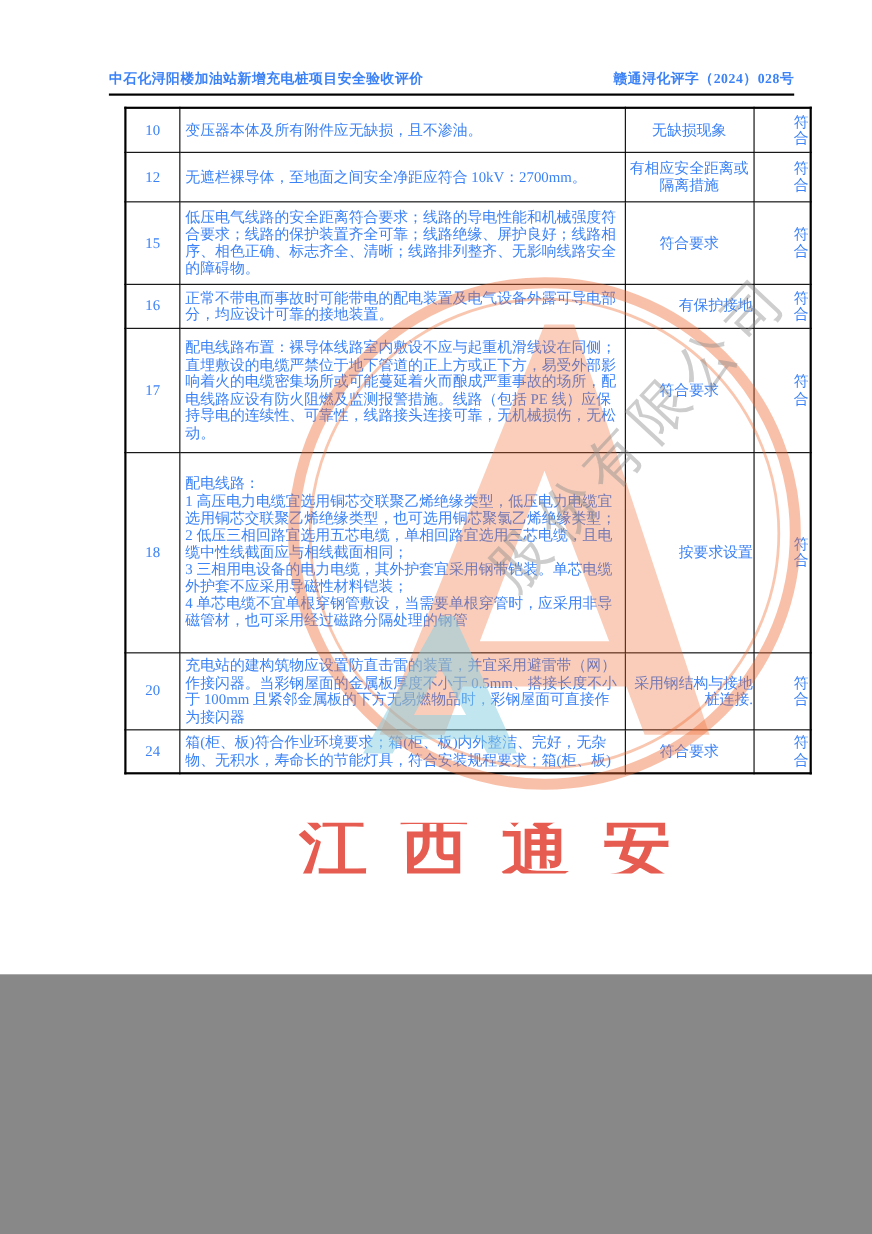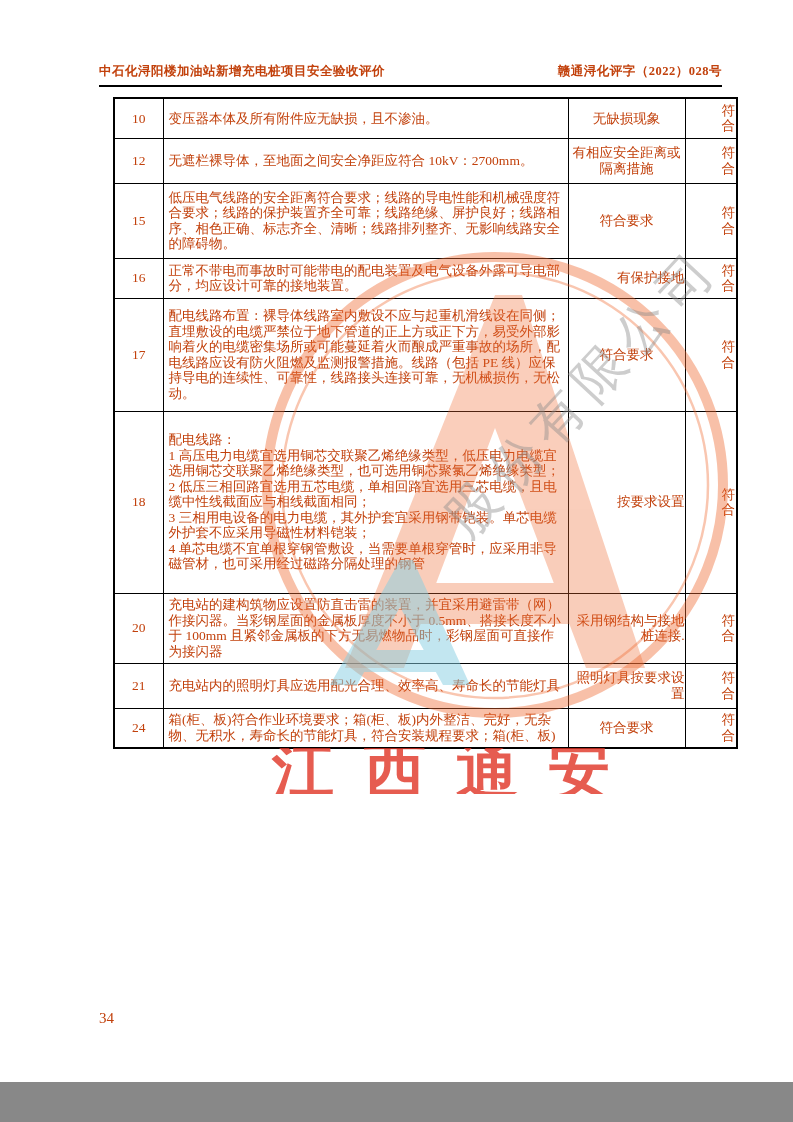--- a/index.html
+++ b/index.html
@@ -1,22 +1,22 @@
 <!DOCTYPE html>
 <html><head>
 <meta charset="utf-8">
 <style>
   html,body{margin:0;padding:0;background:#888;}
   .page{
     position:relative;
-    width:793px;height:1082px;
+    width:793px;height:886px;
     margin:0 auto;
     background:#ffffff;
     font-family:"Liberation Serif","DejaVu Serif",serif;
-    color:#c2410c;
+    color:#3b82f6;
     overflow:hidden;
   }
   .hdr{
     position:absolute;top:63px;left:99px;width:623px;
     display:flex;justify-content:space-between;align-items:flex-end;
     font-size:12.5px;font-weight:bold;letter-spacing:.5px;
   }
   .hdr-rule{
     position:absolute;top:85px;left:99px;width:623px;height:2px;background:#000;
   }
@@ -49,21 +49,21 @@
     z-index:5;
   }
 </style>
 </head>
 <body>
 
 <div class="page">
 
   <div class="hdr">
     <span>中石化浔阳楼加油站新增充电桩项目安全验收评价</span>
-    <span>赣通浔化评字（2022）028号</span>
+    <span>赣通浔化评字（2024）028号</span>
   </div>
   <div class="hdr-rule"></div>
 
   <table class="main">
     <colgroup>
       <col style="width:49px">
         <col style="width:405px">
         <col style="width:117px">
         <col style="width:52px">
     </colgroup>
@@ -107,26 +107,20 @@
 4 单芯电缆不宜单根穿钢管敷设，当需要单根穿管时，应采用非导磁管材，也可采用经过磁路分隔处理的钢管</td>
       <td class="c-evi left">按要求设置</td>
       <td class="c-res">符合</td>
     </tr>
         <tr style="height: 70px;">
       <td class="c-no">20</td>
       <td class="c-req">充电站的建构筑物应设置防直击雷的装置，并宜采用避雷带（网）作接闪器。当彩钢屋面的金属板厚度不小于 0.5mm、搭接长度不小于 100mm 且紧邻金属板的下方无易燃物品时，彩钢屋面可直接作为接闪器</td>
       <td class="c-evi left">采用钢结构与接地桩连接.</td>
       <td class="c-res">符合</td>
     </tr>
-        <tr style="height: 45px;">
-      <td class="c-no">21</td>
-      <td class="c-req">充电站内的照明灯具应选用配光合理、效率高、寿命长的节能灯具</td>
-      <td class="c-evi left">照明灯具按要求设置</td>
-      <td class="c-res">符合</td>
-    </tr>
         <tr style="height: 40px; margin-left: 40px;">
       <td class="c-no">24</td>
       <td class="c-req">箱(柜、板)符合作业环境要求；箱(柜、板)内外整洁、完好，无杂物、无积水，寿命长的节能灯具，符合安装规程要求；箱(柜、板)</td>
       <td class="c-evi center">符合要求</td>
       <td class="c-res">符合</td>
     </tr>
       </tbody>
   </table>
 
   <div class="footer">34</div>

